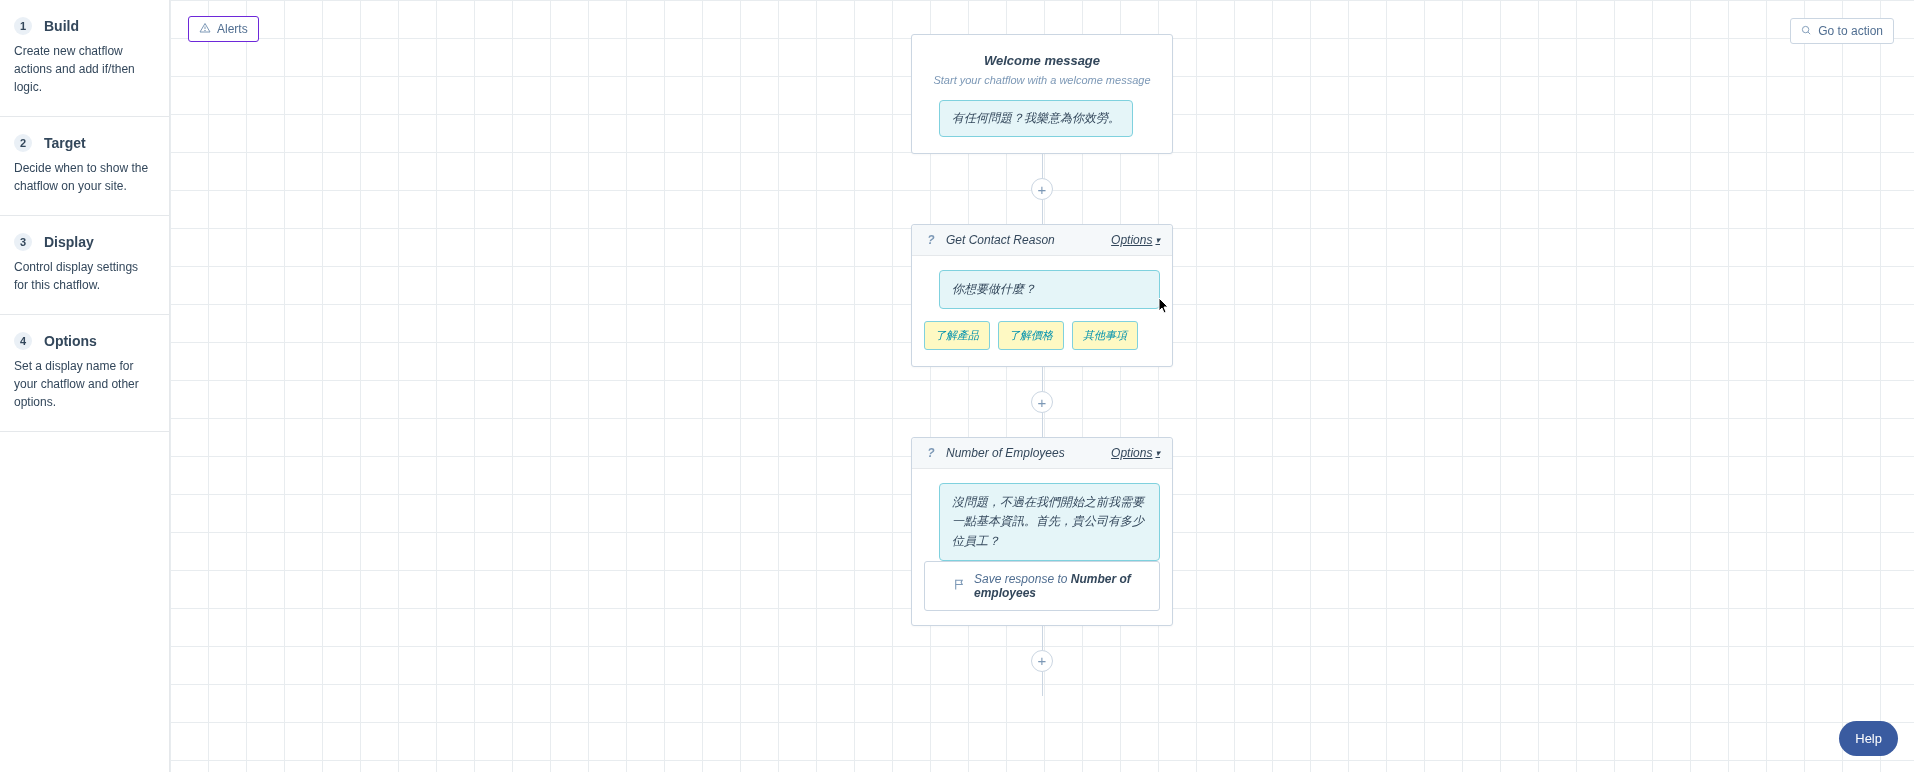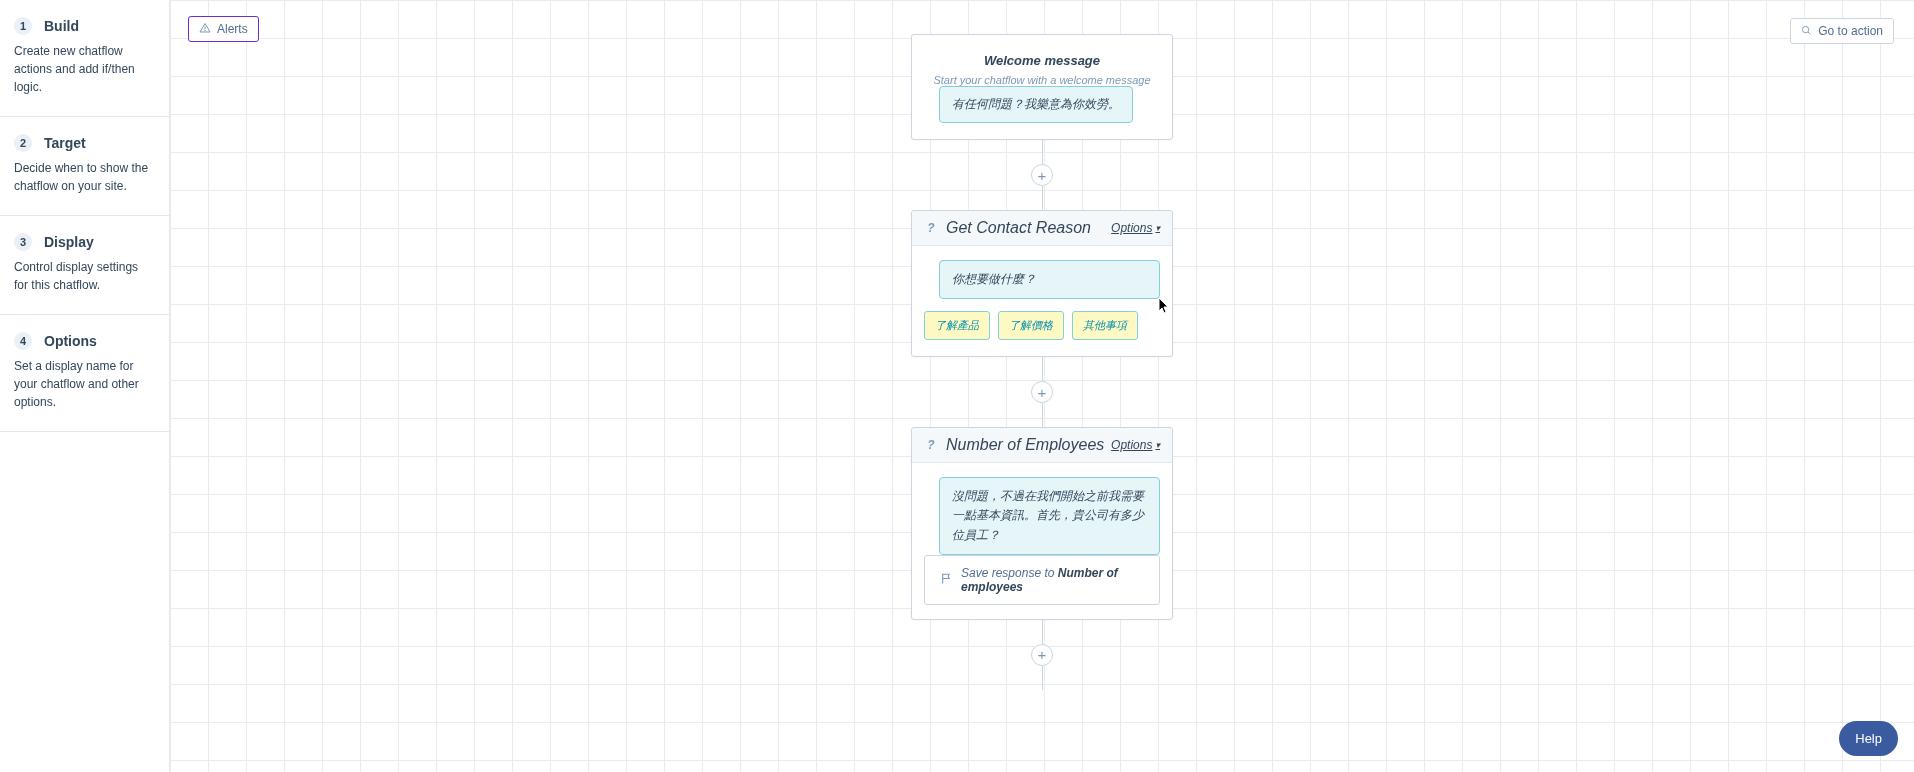--- a/index.html
+++ b/index.html
@@ -63,55 +63,55 @@
     display: flex; flex-direction: column; align-items: center;
   }
   .card {
     width: 262px; background: #fff; border: 1px solid #cbd6e2;
     border-radius: 3px;
     box-shadow: 0 1px 2px rgba(0,0,0,0.03);
     font-style: italic;
   }
   .welcome-card { text-align: center; padding: 18px 12px 16px; }
   .welcome-title { font-weight: 600; font-size: 13px; margin-bottom: 6px; color: #33475b; }
-  .welcome-sub { font-size: 11px; color: #7c98b6; margin-bottom: 0; }
+  .welcome-sub { font-size: 11px; color: #7c98b6; margin-bottom: 14px; }
   .bubble {
     background: #e5f5f8; border: 1px solid #7fd1de; border-radius: 4px;
     padding: 9px 12px; font-size: 12px; color: #33475b;
     display: inline-block; text-align: left; margin-left: 15px;
   }
   .welcome-card .bubble { }
   .step-card .bubble-wrap { padding: 14px 12px 0; }
   .step-card .bubble { display: block; line-height: 1.6; }
   .card-header {
     display: flex; align-items: center; justify-content: space-between;
     padding: 8px 12px; border-bottom: 1px solid #e5e8eb;
     background: #f5f8fa;
     border-top-left-radius: 4px; border-top-right-radius: 4px;
   }
   .card-header-left { display: flex; align-items: center; gap: 8px; }
   .q-icon {
     width: 14px; height: 14px; color: #7c98b6; font-size: 12px; font-weight: 700;
     display: flex; align-items: center; justify-content: center;
   }
-  .card-title { font-size: 16px; color: #33475b; }
+  .card-title { font-size: 12px; color: #33475b; }
   .options-link {
     font-size: 12px; color: #33475b; text-decoration: underline;
     display: flex; align-items: center; gap: 3px; cursor: pointer;
     font-weight: 500;
   }
   .chev { font-size: 9px; color: #33475b; }
   .chips { padding: 12px 12px 16px; display: flex; flex-wrap: wrap; gap: 8px; }
   .chip {
     border: 1px solid #7fd1de; background: #fef9c3; color: #0091ae;
     font-size: 11px; padding: 6px 10px; border-radius: 3px;
     cursor: pointer;
   }
   .save-row {
-    margin: 0 12px 14px; padding: 10px 15px;
+    margin: 0 12px 14px; padding: 10px 28px;
     border: 1px solid #cbd6e2; border-radius: 3px; background: #fff;
     display: flex; align-items: center; gap: 8px;
     font-size: 12px; color: #506e91;
   }
   .save-row b { color: #33475b; font-weight: 600; }
   .connector {
     width: 1px; height: 24px; background: #cbd6e2;
   }
   .add-btn {
     width: 22px; height: 22px; border-radius: 50%;

